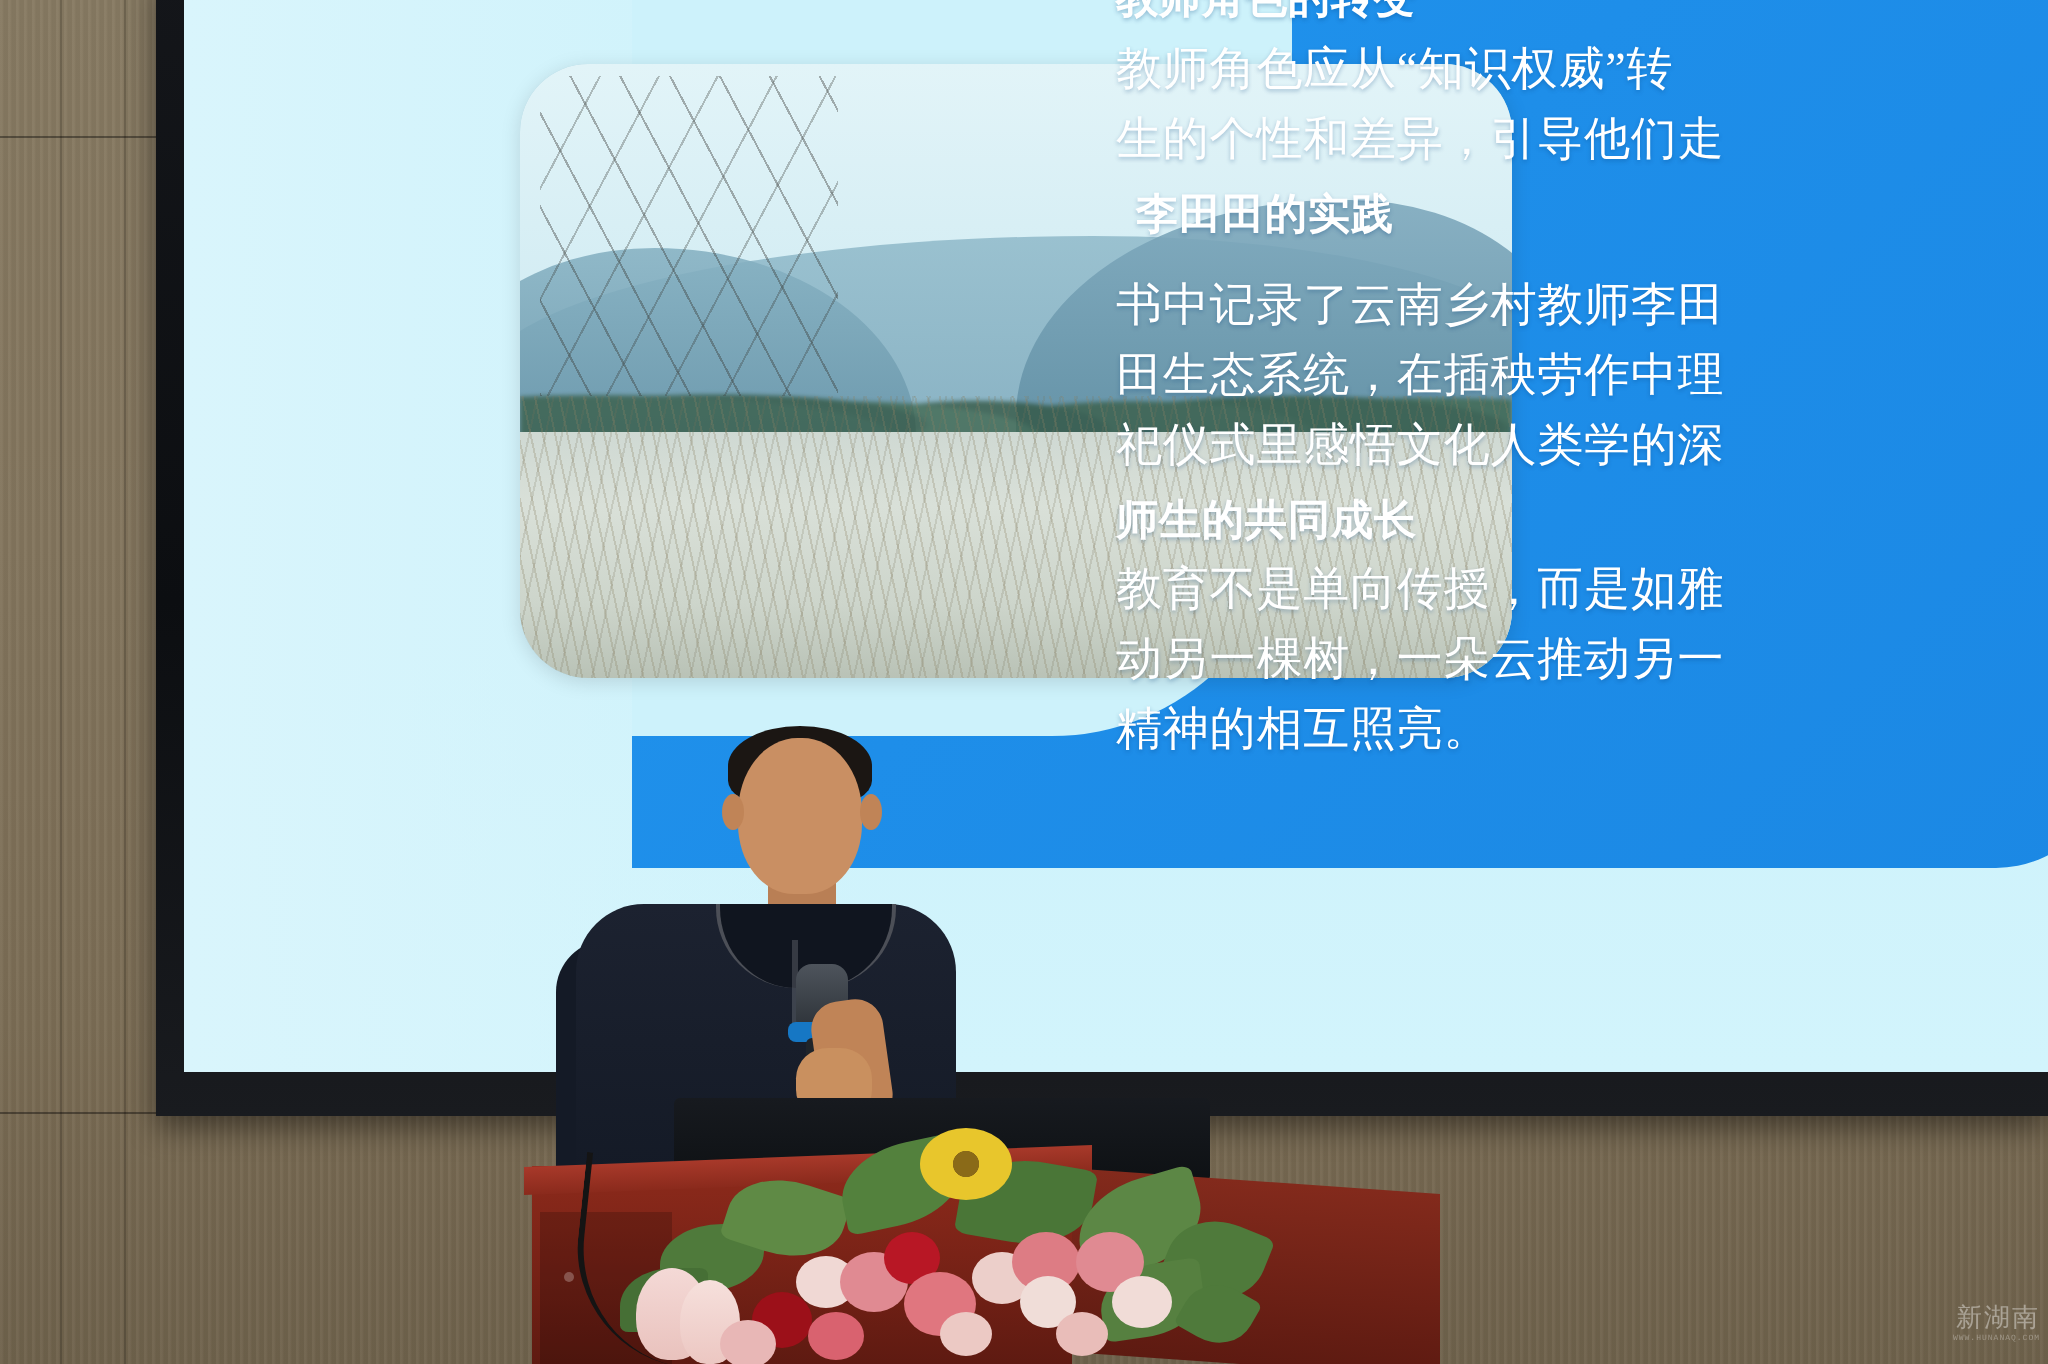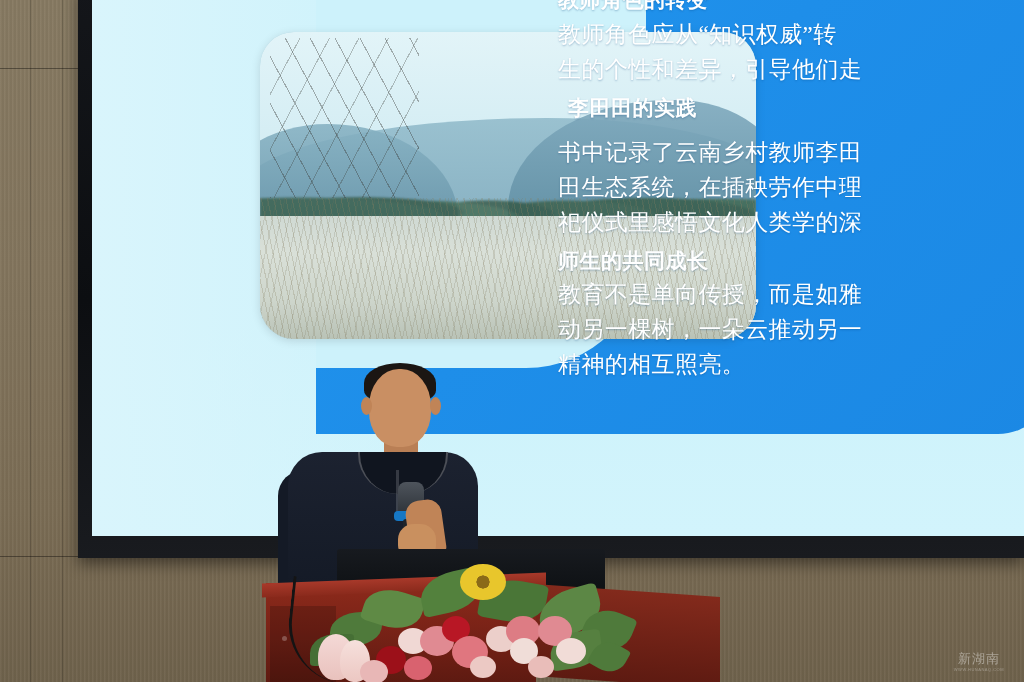--- a/index.html
+++ b/index.html
@@ -208,23 +208,23 @@
     transform:rotate(6deg);
   }
 
   
   .bouquet{left:300px;top:560px;width:330px;height:122px;}
   .fl{position:absolute;border-radius:50%;}
   .leaf{position:absolute;border-radius:60% 10% 60% 10%;}
 
   
   .watermark{
-    position:absolute;right:20px;bottom:10px;
-    text-align:center;color:rgba(255,255,255,.40);
-    font-family:Liberation Sans, sans-serif;
+    position:absolute;right:4px;bottom:10px;
+    text-align:right;color:rgba(255,255,255,.40);
+    font-family:Liberation Mono, monospace;
   }
   .wm-main{font-size:13px;letter-spacing:1px;line-height:1;}
   .wm-sub{font-size:4px;letter-spacing:.5px;margin-top:2px;opacity:.8;}
 </style>
 </head>
 <body>
 
 <div id="scene">
 
   <div class="wall"></div>

